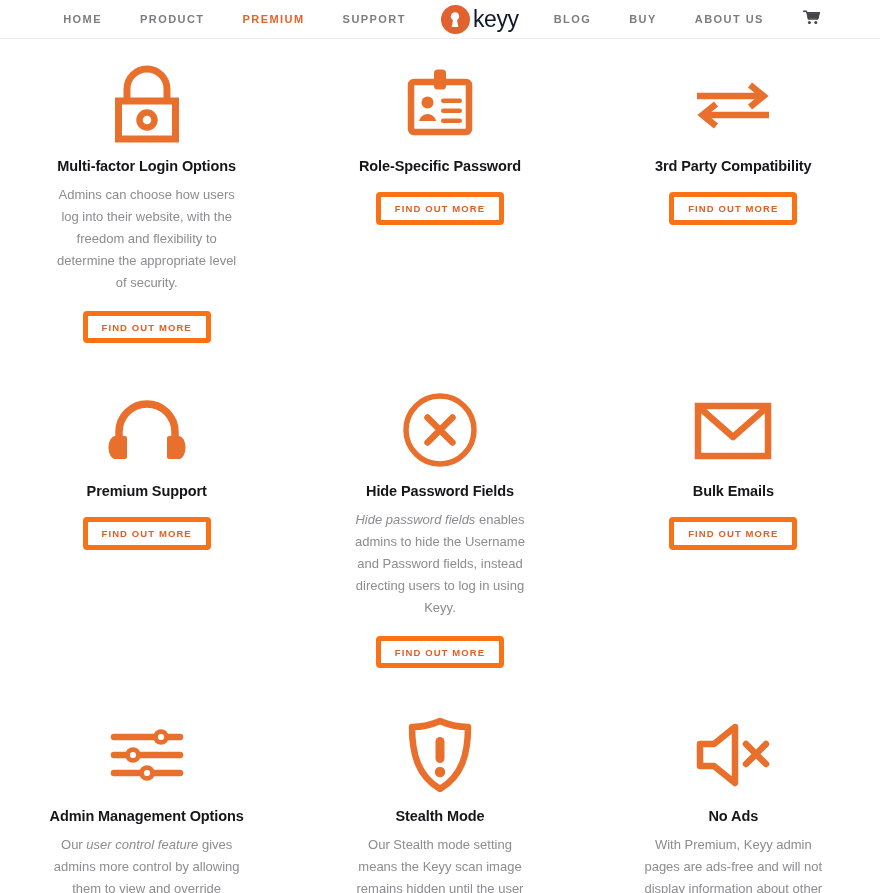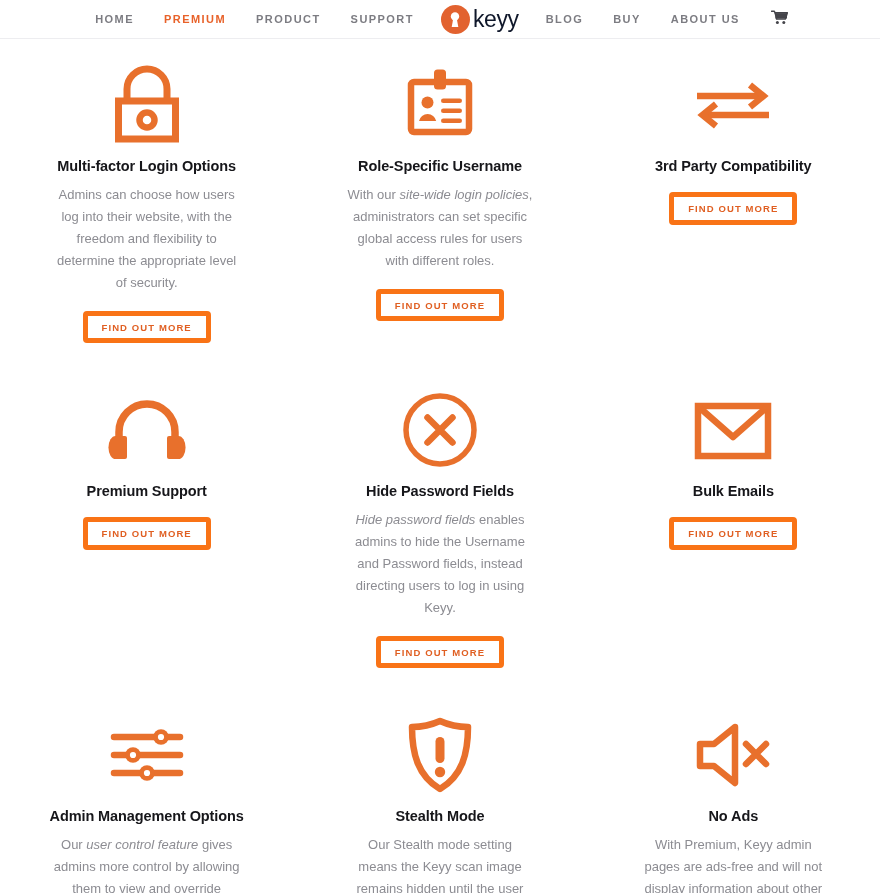--- a/index.html
+++ b/index.html
@@ -19,21 +19,21 @@
     background: #ffffff;
     border-bottom: 1px solid #ededf0;
     display: flex;
     align-items: center;
     justify-content: center;
   }
   .nav-list {
     display: flex;
     align-items: center;
     list-style: none;
-    gap: 4px;
+    gap: 12px;
   }
   .nav-item {
     font-size: 11px;
     font-weight: bold;
     letter-spacing: 1.45px;
     color: #7c7c82;
     text-transform: uppercase;
     padding: 0 13px;
     white-space: nowrap;
     cursor: pointer;
@@ -129,22 +129,22 @@
   .row-gap { height: 45px; }
   .row-1 .card-icon { height: 84px; }
 </style>
 </head>
 <body>
 
 <header class="site-header">
   <nav class="nav-list">
 
     <div class="nav-item">HOME</div>
+    <div class="nav-item">PRODUCT</div>
     <div class="nav-item active">PREMIUM</div>
-    <div class="nav-item">PRODUCT</div>
     <div class="nav-item">SUPPORT</div>
 
     <div class="brand">
       <span class="brand-mark">
         <svg width="16" height="19" viewBox="0 0 16 19" aria-hidden="true">
           <circle cx="8" cy="6.4" r="4.2" fill="#ffffff"></circle>
           <path d="M6.1 9.3 h3.8 l1.4 7.6 h-6.6 z" fill="#ffffff"></path>
         </svg>
       </span>
       <span class="brand-word">keyy</span>
@@ -191,22 +191,21 @@
         <svg width="80" height="80" viewBox="0 0 80 80" aria-hidden="true">
           <rect x="11" y="17" width="58" height="50" rx="3" fill="none" stroke="#e8702c" stroke-width="6.5"></rect>
           <rect x="34" y="4.5" width="12" height="20" rx="3.5" fill="#e8702c"></rect>
           <circle cx="27.5" cy="37.5" r="6" fill="#e8702c"></circle>
           <path d="M19 56 a8.8 8.8 0 0 1 17.2 0 z" fill="#e8702c"></path>
           <rect x="41" y="33.5" width="21" height="4.6" rx="2.3" fill="#e8702c"></rect>
           <rect x="41" y="43.5" width="21" height="4.6" rx="2.3" fill="#e8702c"></rect>
           <rect x="41" y="53.5" width="21" height="4.6" rx="2.3" fill="#e8702c"></rect>
         </svg>
       </div>
-      <h3 class="card-title">Role-Specific Username</h3>
-      <p class="card-desc">With our <em>site-wide login policies</em>, administrators can set specific global access rules for users with different roles.</p>
+      <h3 class="card-title">Role-Specific Password</h3>
       <button class="find-out-more">FIND OUT MORE</button>
     </article>
 
     <article class="feature-card">
       <div class="card-icon">
         <svg width="84" height="60" viewBox="0 0 84 60" aria-hidden="true">
           <g fill="none" stroke="#e8702c" stroke-width="6.5" stroke-linecap="butt" stroke-linejoin="miter">
             <path d="M6 21 H70"></path>
             <path d="M59 10 L72.5 21 L59 32"></path>
             <path d="M78 40 H14"></path>

